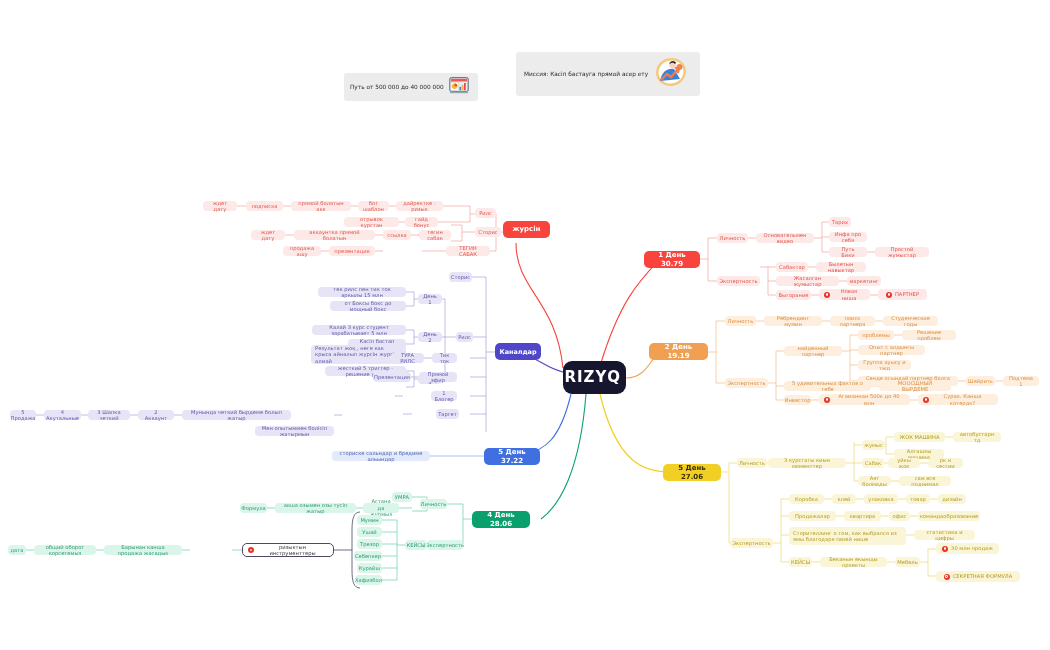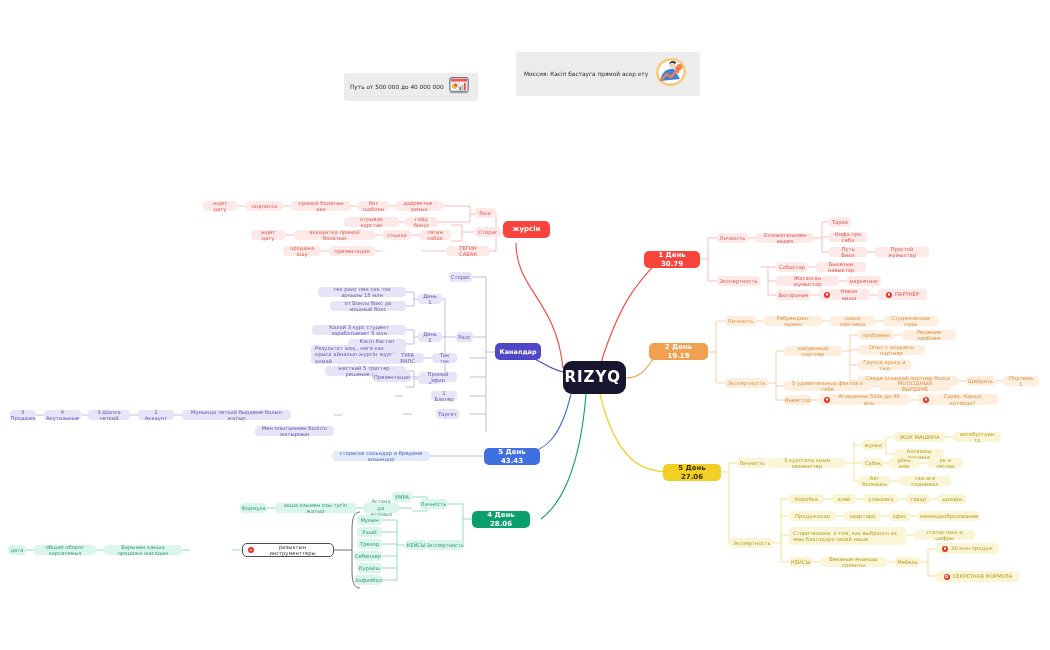--- a/index.html
+++ b/index.html
@@ -445,21 +445,21 @@
     <span>2 Аккаунт</span></div>
   <div class="node purple t5" style="left:182px;top:410px;width:109px;height:10px;">
     <span>Мунында четкий бырдеме болып жатыр</span></div>
 
   <div class="node purple t5" style="left:436px;top:409px;width:23px;height:10px;">
     <span>Таргет</span></div>
   <div class="node purple t5" style="left:255px;top:426px;width:79px;height:10px;">
     <span>Мен опытыммен болісіп жатырмын</span></div>
 
   <div class="node main m-blue t7" style="left:484px;top:448px;width:56px;height:17px;">
-    <span>5 День  43.43</span>
+    <span>5 День  37.22</span>
   </div>
   <div class="node blue t5" style="left:332px;top:451px;width:98px;height:10px;">
     <span>сториске сальндар и бредиме альындар</span></div>
 
   <div class="node main m-green t7" style="left:472px;top:511px;width:58px;height:17px;">
     <span>4 День 28.06</span>
   </div>
 
   <div class="node green t5" style="left:420px;top:499px;width:27px;height:10px;">
     <span>Личность</span></div>

